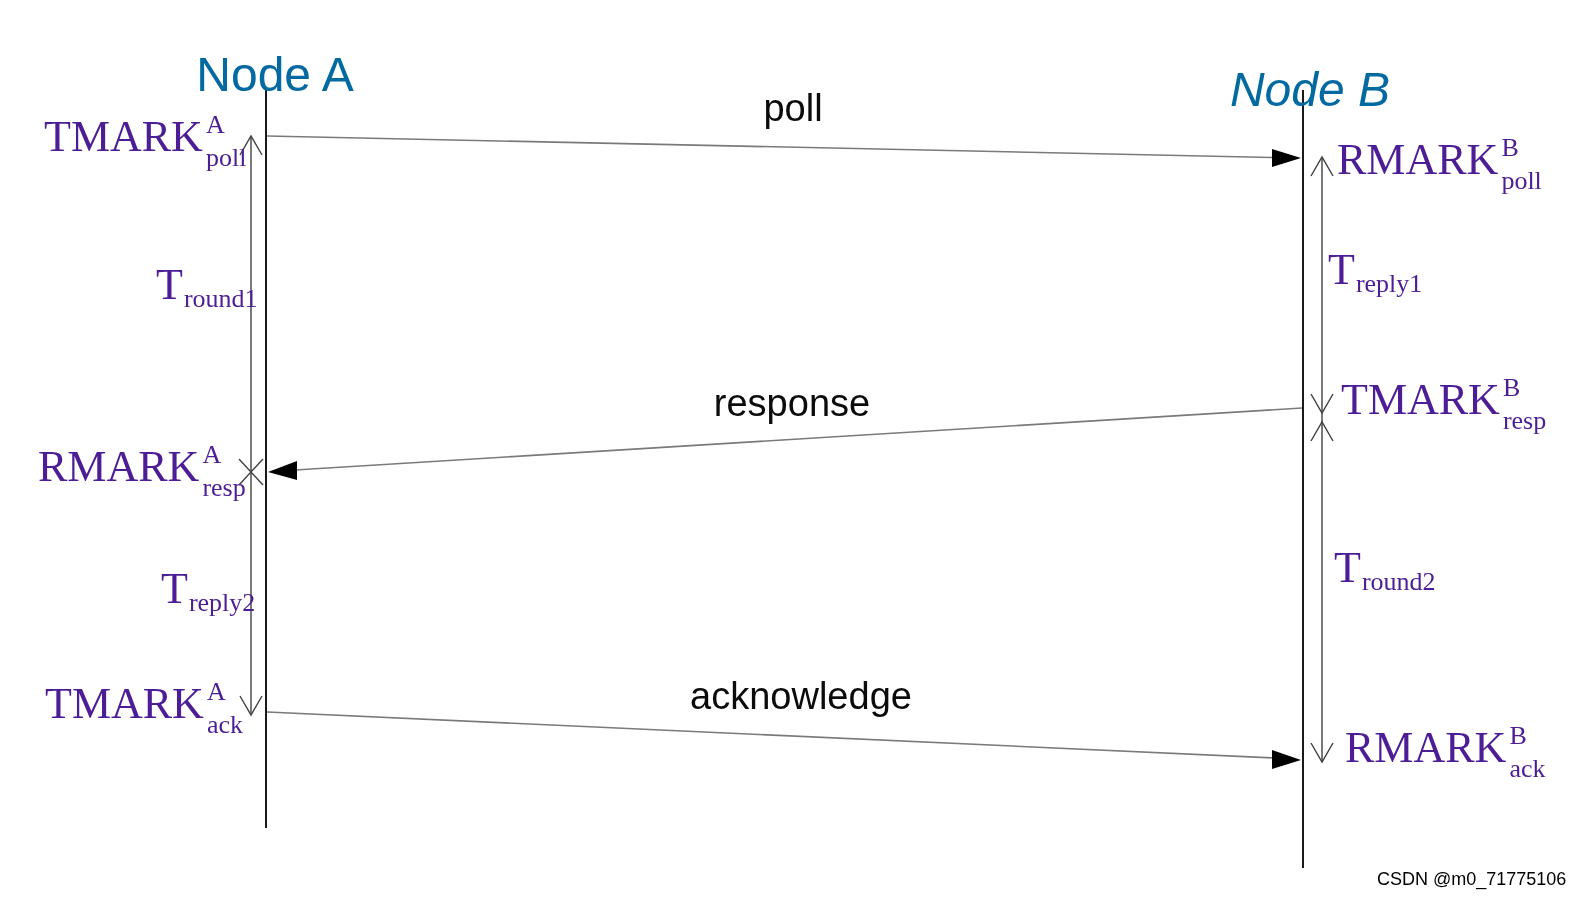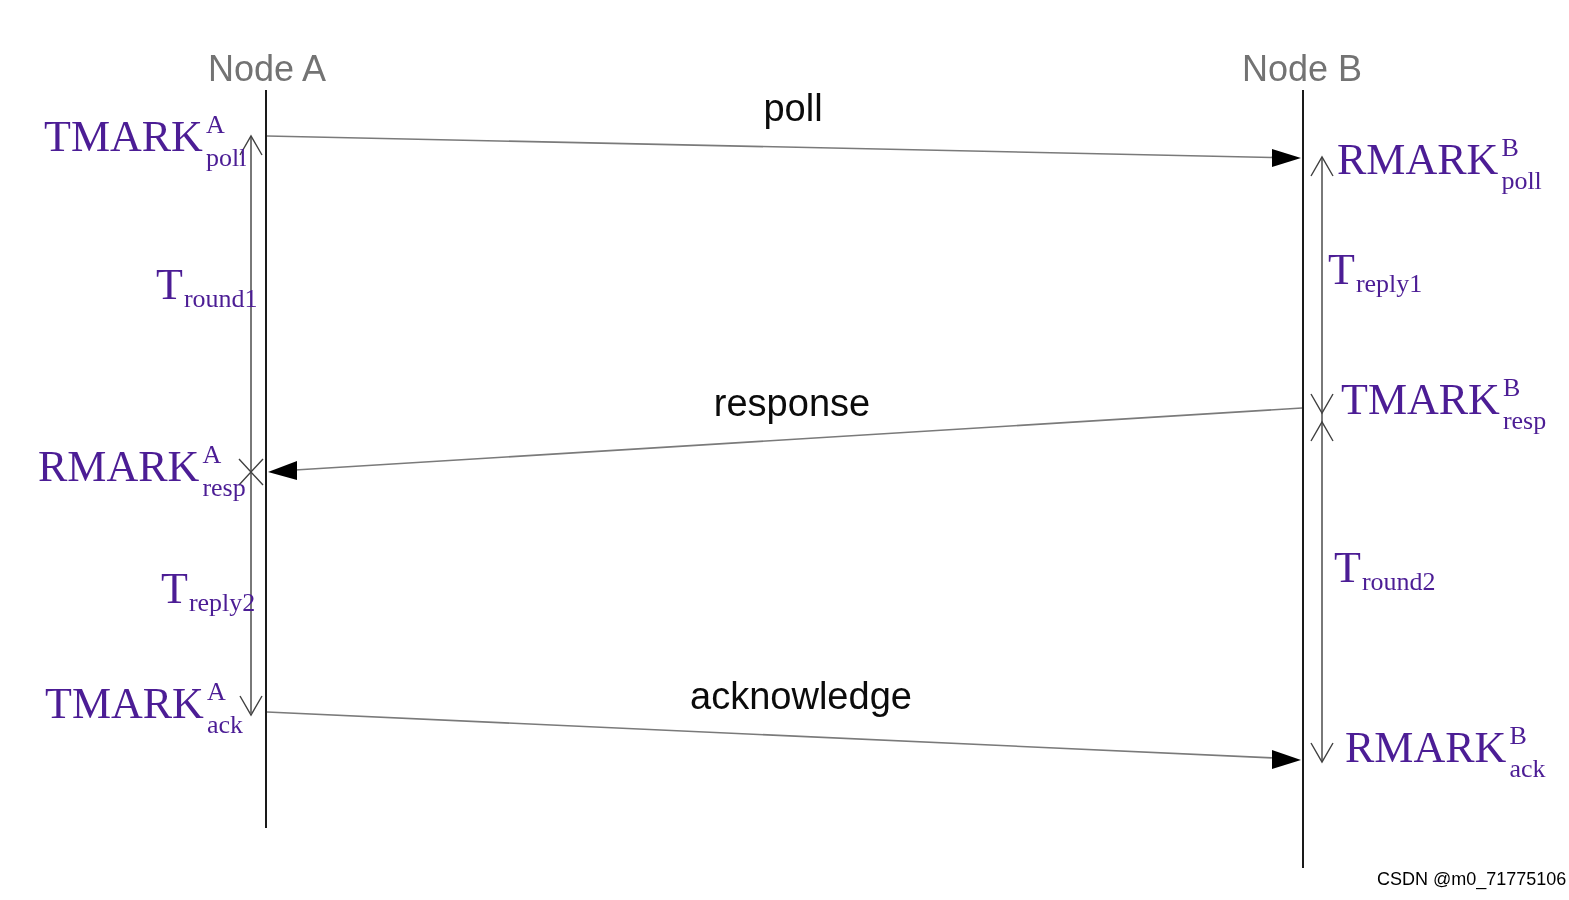--- a/index.html
+++ b/index.html
@@ -9,22 +9,23 @@
     background:#ffffff;
     overflow:hidden;
     font-family:"Liberation Sans", sans-serif;
   }
   #wires{position:absolute;left:0;top:0;width:1569px;height:900px;}
 
   .node-title{
     position:absolute;
     transform:translateX(-50%);
     font-family:"Liberation Sans", sans-serif;
-    font-size:36px;line-height:1;color:#737373;
+    font-size:48px;line-height:1;color:#0369a1;
     white-space:nowrap;
+    margin-left:8px;
   }
   .msg-label{
     position:absolute;
     transform:translateX(-50%);
     font-family:"Liberation Sans", sans-serif;
     font-size:38px;line-height:1;color:#0b0b0b;
     white-space:nowrap;
   }
   .ts{
     position:absolute;
@@ -75,21 +76,21 @@
     <polygon points="1301,158 1272,149 1272,167" fill="#000000"></polygon>
 
     <line x1="1302" y1="408" x2="295" y2="470" stroke="#7a7a7a" stroke-width="1.6"></line>
     <polygon points="268,472 297,461 297,480" fill="#000000"></polygon>
 
     <line x1="267" y1="712" x2="1274" y2="758" stroke="#7a7a7a" stroke-width="1.6"></line>
     <polygon points="1301,760 1272,750 1272,769" fill="#000000"></polygon>
   </svg>
 
   <div class="node-title" style="left:267px;top:51px;">Node A</div>
-  <div class="node-title" style="left:1302px;top:51px;">Node B</div>
+  <div class="node-title" style="left:1302px;top:66px;font-style:italic;">Node B</div>
 
   <div class="msg-label" style="left:793px;top:89px;">poll</div>
   <div class="msg-label" style="left:792px;top:384px;">response</div>
   <div class="msg-label" style="left:801px;top:677px;">acknowledge</div>
 
   <div class="ts" style="left:44px;top:115px;">
     <span class="base">TMARK</span>
     <span class="stack">
       <span class="sup">A</span>
       <span class="sub">poll</span>

